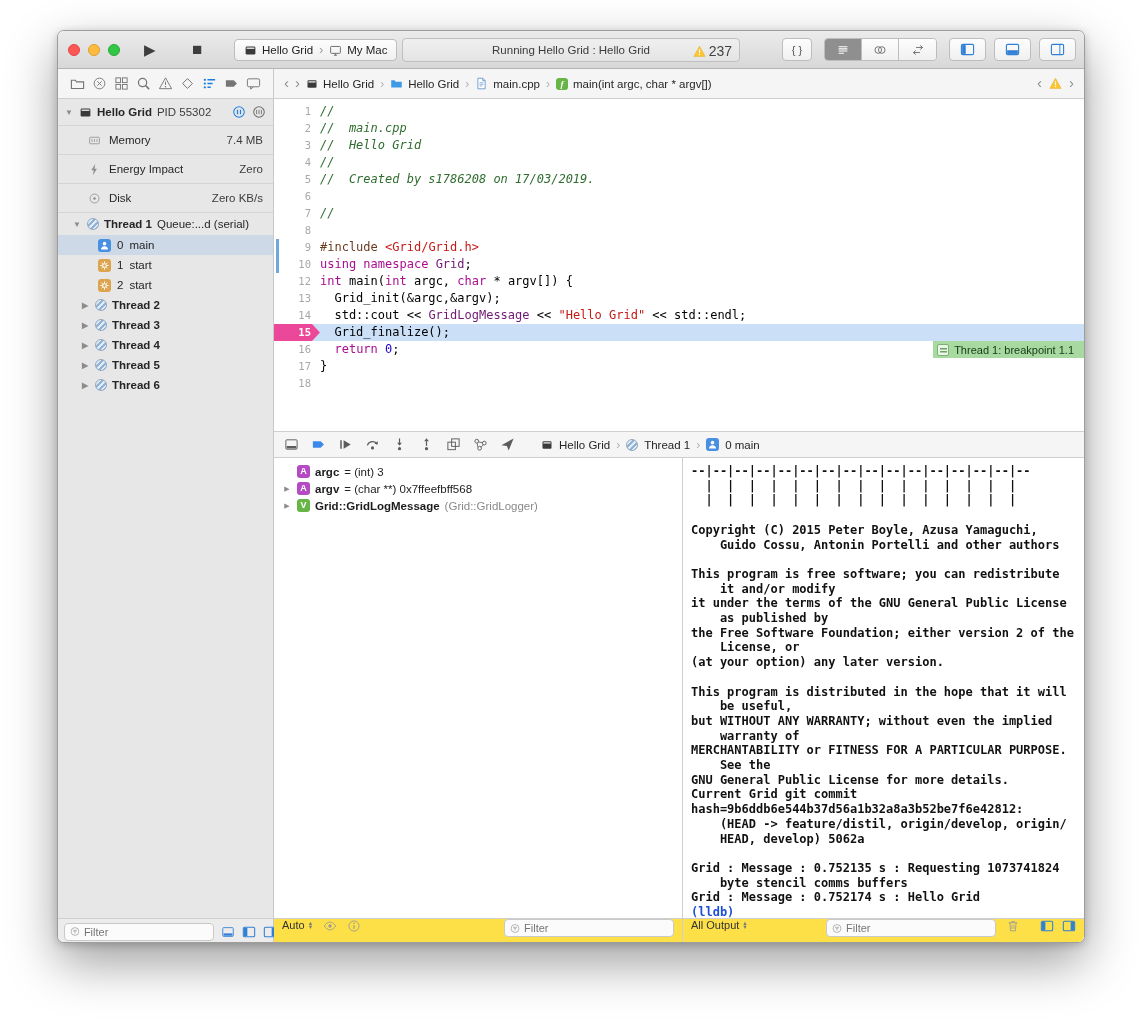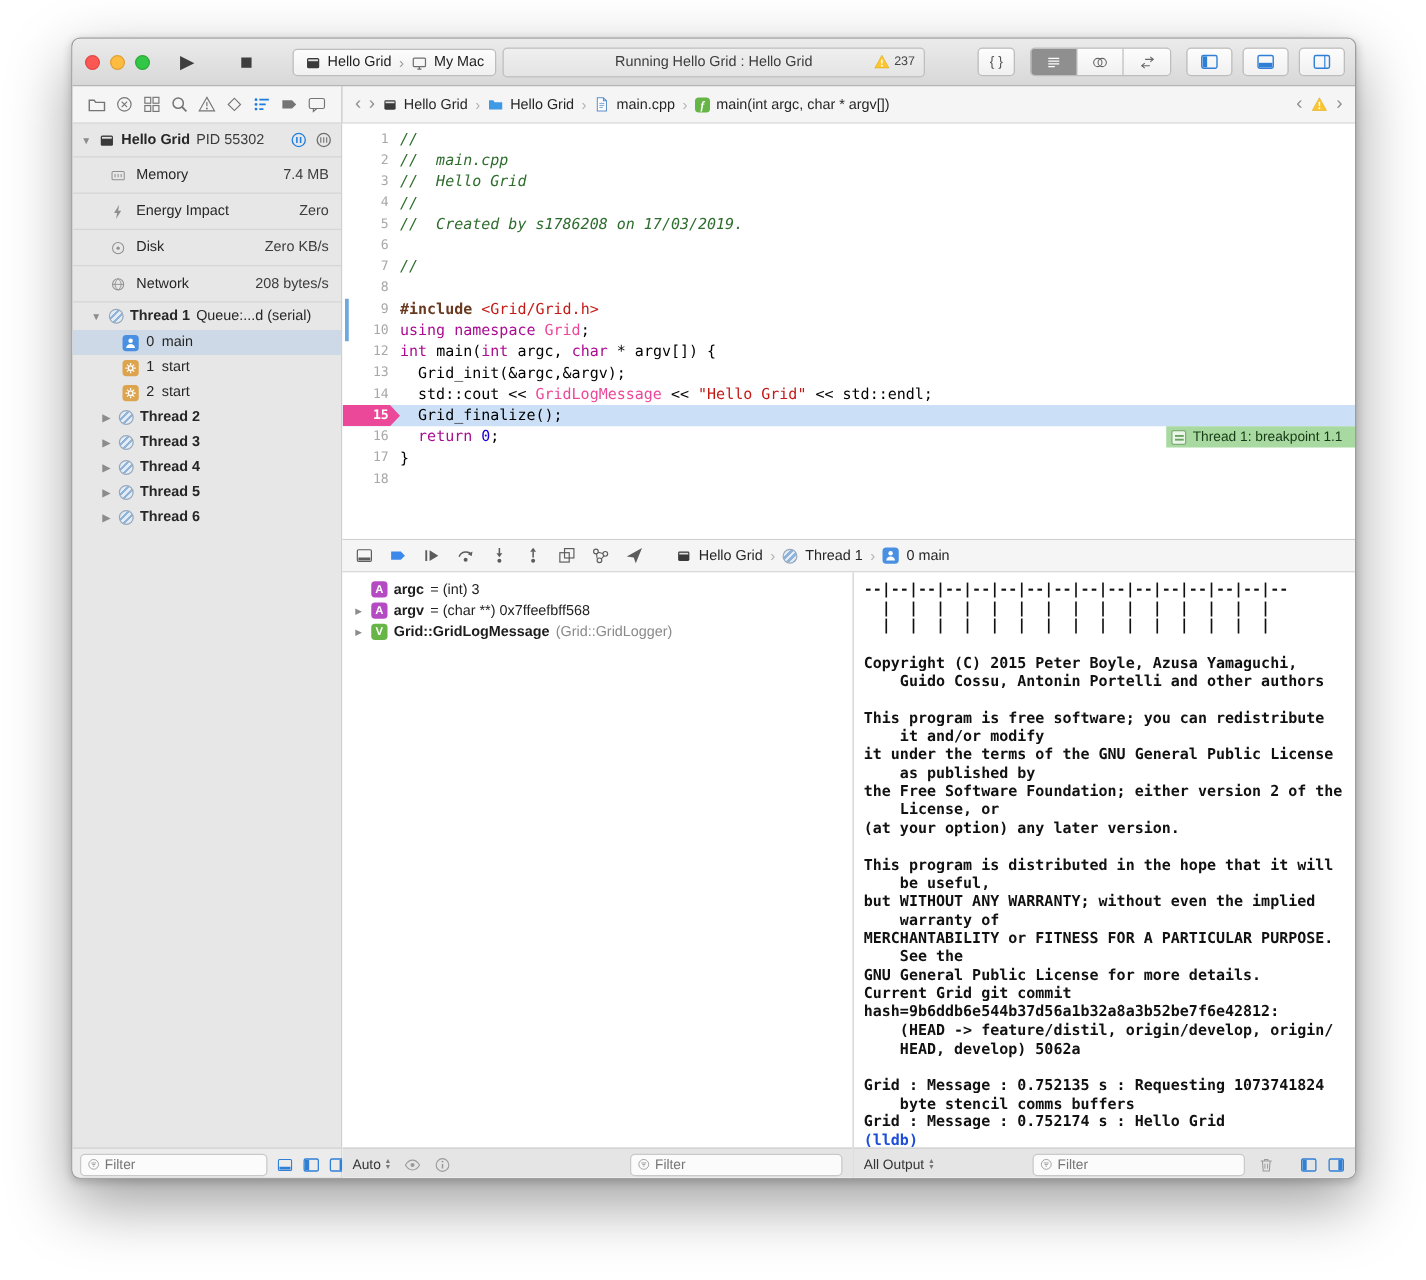--- a/index.html
+++ b/index.html
@@ -18,21 +18,21 @@
   .tl.yel{background:#fdbc40;border:1px solid #de9f34;}
   .tl.grn{background:#33c748;border:1px solid #27aa35;}
   .tb-icon{position:absolute;top:6px;border:0;background:none;color:#3e3e3e;font-size:15px;line-height:26px;cursor:default;padding:0;}
   .tb-icon.run{left:86px;}
   .tb-icon.stop{left:134px;font-size:17px;}
   .scheme{position:absolute;left:176px;top:8px;height:22px;display:flex;align-items:center;gap:5px;padding:0 9px;
     background:linear-gradient(#fdfdfd,#f0f0f0);border:1px solid #bdbdbd;border-radius:4px;font-size:11.5px;color:#222;}
   .sep-chev{color:#9a9a9a;font-size:12px;margin:0 1px;}
   .activity{position:absolute;left:50%;transform:translateX(-50%);top:7px;width:338px;height:24px;border:1px solid #bfbfbf;border-radius:4px;
     background:linear-gradient(#efefef,#e4e4e4);display:flex;align-items:center;justify-content:center;font-size:11.5px;color:#3c3c3c;}
-  .warnbadge{position:absolute;right:7px;top:4px;display:flex;align-items:center;gap:3px;font-size:10px;color:#444;}
+  .warnbadge{position:absolute;right:7px;top:4px;display:flex;align-items:center;gap:3px;font-size:14px;color:#444;}
   .tools-right{position:absolute;right:8px;top:7px;display:flex;align-items:center;gap:12px;}
   .tbtn{height:23px;min-width:30px;display:flex;align-items:center;justify-content:center;background:linear-gradient(#fdfdfd,#f0f0f0);
     border:1px solid #bdbdbd;border-radius:4px;font-size:11px;color:#555;padding:0 6px;}
   .segctl{display:flex;border:1px solid #bdbdbd;border-radius:4px;overflow:hidden;height:23px;}
   .seg{width:37px;display:flex;align-items:center;justify-content:center;background:linear-gradient(#fdfdfd,#f0f0f0);border:0;border-right:1px solid #bdbdbd;color:#666;}
   .seg:last-child{border-right:0;}
   .seg.active{background:#8f8f8f;color:#fff;}
   .panelgrp{display:flex;gap:8px;}
   .panelgrp .tbtn{width:37px;color:#2f7fd6;}
 
@@ -83,24 +83,24 @@
 
   
   .main{flex:1;display:flex;flex-direction:column;background:#fff;min-width:0;}
   .editor{position:relative;height:332px;overflow:hidden;padding-top:4px;background:#fff;}
   .code-row{display:flex;height:17px;line-height:17px;white-space:pre;}
   .code-row.hl{background:#cbe0f7;}
   .gutter{flex:0 0 46px;text-align:right;padding-right:9px;font:10.5px/17px "DejaVu Sans Mono",monospace;color:#a8a8a8;}
   .gutter.bp{background:#ec4899;color:#fff;clip-path:polygon(0 0,38px 0,100% 50%,38px 100%,0 100%);font-weight:bold;}
   .codetext{font:12px/17px "DejaVu Sans Mono",monospace;}
   .tok.cmt{color:#2e6d2e;font-style:italic;}
-  .tok.prep{color:#6a3a20;font-weight:bold;}
+  .tok.prep{color:#6a3a20;}
   .tok.str{color:#c41a16;}
   .tok.kw{color:#aa0d91;}
-  .tok.type{color:#ec4899;}
+  .tok.type{color:#701a75;}
   .tok.num{color:#1c00cf;}
   .tok.pl{color:#000;}
   .changebar{position:absolute;left:2px;top:140px;width:3px;height:34px;background:#6fa8dc;}
   .annotation{position:absolute;right:0;top:242px;height:17px;background:#a7d9a1;display:flex;align-items:center;gap:5px;
     padding:0 10px 0 4px;font-size:11px;color:#173917;}
   .ann-ic{width:12px;height:12px;background:#eaf6e7;border:1px solid #7fae78;border-radius:2px;
     background-image:linear-gradient(#6ba261 0 0),linear-gradient(#6ba261 0 0);background-size:7px 1.5px,7px 1.5px;
     background-position:2px 3.5px,2px 6.5px;background-repeat:no-repeat;}
 
   
@@ -114,21 +114,21 @@
   .vars{width:408px;display:flex;flex-direction:column;background:#fff;}
   .vars-list{flex:1;padding-top:5px;overflow:hidden;}
   .var-row{height:17px;display:flex;align-items:center;gap:5px;padding-left:8px;font-size:11.5px;color:#1c1c1c;}
   .var-row .disc{font-size:7px;}
   .vbadge{width:13px;height:13px;border-radius:3px;color:#fff;font:bold 9px/13px "Liberation Sans",sans-serif;text-align:center;flex:0 0 13px;}
   .vbadge.a{background:#b44bc2;}
   .vbadge.v{background:#67b546;}
   .vname{font-weight:bold;}
   .vdet{color:#222;}
   .vdet.muted{color:#8a8a8a;}
-  .pane-bar{height:26px;border-top:1px solid #cfcfcf;background:#e5e5e5;display:flex;align-items:center;gap:10px;padding:0 8px;font-size:11px;color:#333;}
+  .pane-bar{height:26px;border-top:1px solid #cfcfcf;background:#fde047;display:flex;align-items:flex-start;gap:10px;padding:0 8px;font-size:11px;color:#333;}
   .pane-bar .filterbox{margin-left:auto;width:170px;}
   .scopebtn{display:flex;align-items:center;gap:3px;color:#333;}
   .updn{display:flex;flex-direction:column;font-size:5.5px;line-height:4.5px;color:#777;}
   .bar-ic{color:#9a9a9a;}
   .consolepane{flex:1;display:flex;flex-direction:column;border-left:1px solid #cfcfcf;background:#fff;min-width:0;}
   .console-pre{flex:1;margin:0;padding:6px 8px;font:bold 12px/14.7px "DejaVu Sans Mono",monospace;color:#111;overflow:hidden;white-space:pre;}
   .prompt{color:#1d4ed8;}
   .con-icons{display:flex;gap:8px;align-items:center;margin-left:10px;color:#2f7fd6;}
 </style>
 </head>
@@ -488,27 +488,20 @@
             </svg>
           <span class="glabel">Energy Impact</span>
           <span class="gvalue">Zero</span>
         </div>
         <div class="gauge-row">
           <svg class="ic13 gico">
               <use href="#i-disk"></use>
             </svg>
           <span class="glabel">Disk</span>
           <span class="gvalue">Zero KB/s</span>
-        </div>
-        <div class="gauge-row">
-          <svg class="ic13 gico">
-              <use href="#i-globe"></use>
-            </svg>
-          <span class="glabel">Network</span>
-          <span class="gvalue">208 bytes/s</span>
         </div>
       </div>
       <div class="tree">
         <div class="t1-row">
           <span class="disc">▼</span>
           <span class="thread-ic"></span>
           <span class="bold">Thread 1</span>
           <span class="t1-detail">Queue:...d (serial)</span>
         </div>
         <div class="frame-row selected">

